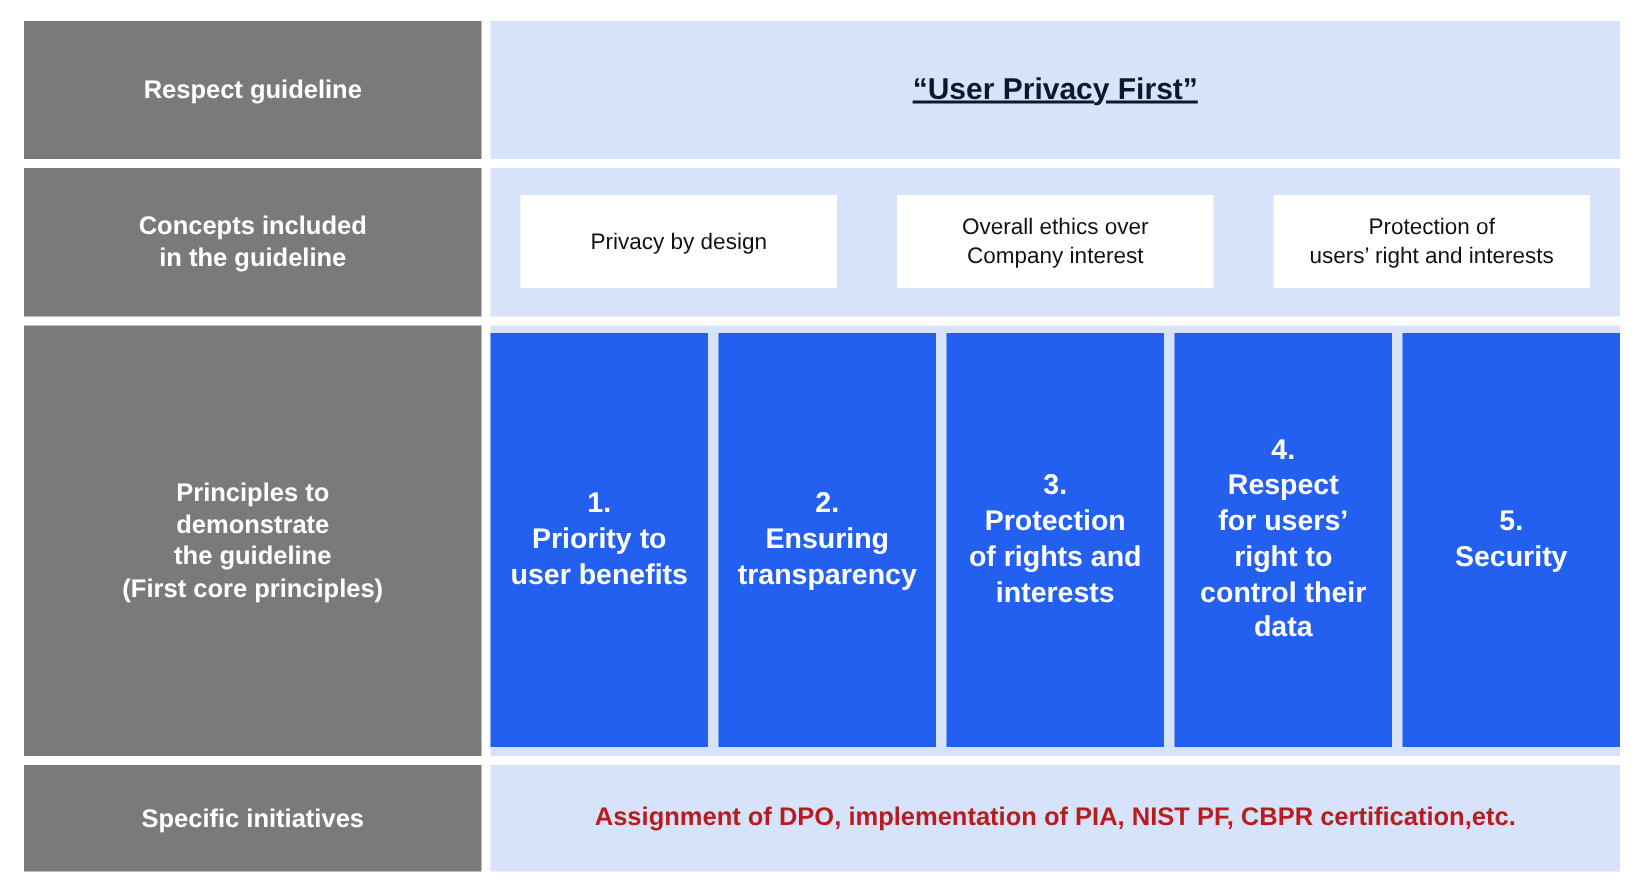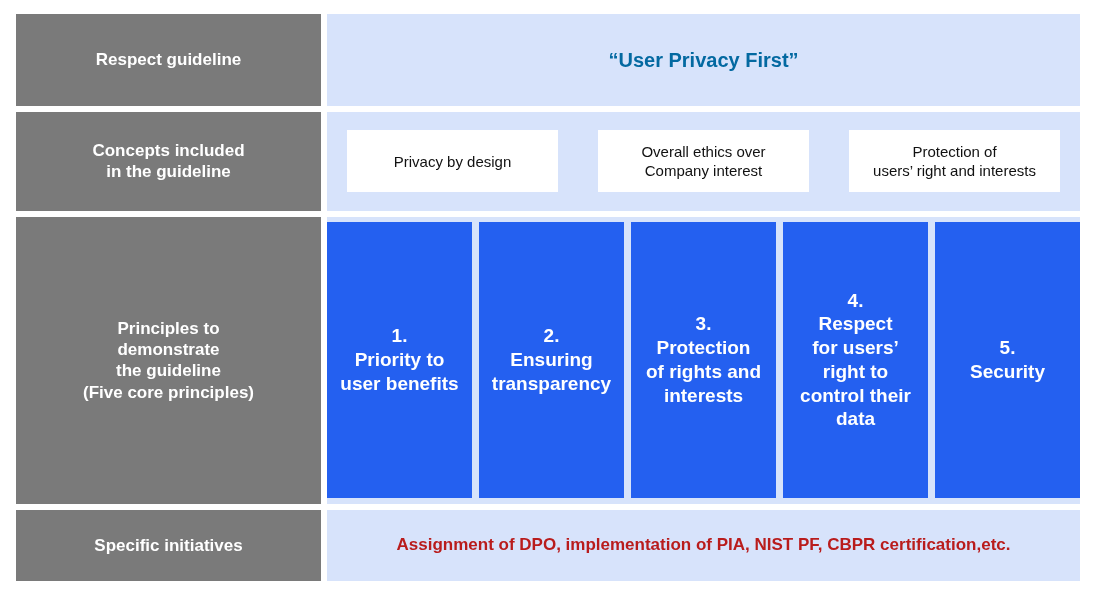--- a/index.html
+++ b/index.html
@@ -57,21 +57,22 @@
     display: flex;
     align-items: center;
     justify-content: center;
   }
 
   
   .row-overall { height: 93px; }
   .row-overall .content-cell {
     font-size: 20px;
     font-weight: bold;
-    color: #0369a1;
+    color: #0f172a;
+    text-decoration: underline;
   }
 
   
   .row-concepts { height: 100px; }
   .row-concepts .content-cell {
     gap: 40px;
     padding: 0 20px;
   }
   .concept-box {
     background: #ffffff;
@@ -144,21 +145,21 @@
 Company interest</div>
         <div class="concept-box" style="white-space: pre-line;">Protection of
 users’ right and interests</div>
       </div>
     </div>
 
     <div class="row row-principles">
       <div class="label-cell" style="white-space: pre-line;">Principles to
 demonstrate
 the guideline
-(Five core principles)</div>
+(First core principles)</div>
       <div class="content-cell">
         <div class="principle-box">1.
 Priority to
 user benefits</div>
         <div class="principle-box">2.
 Ensuring
 transparency</div>
         <div class="principle-box">3.
 Protection
 of rights and

